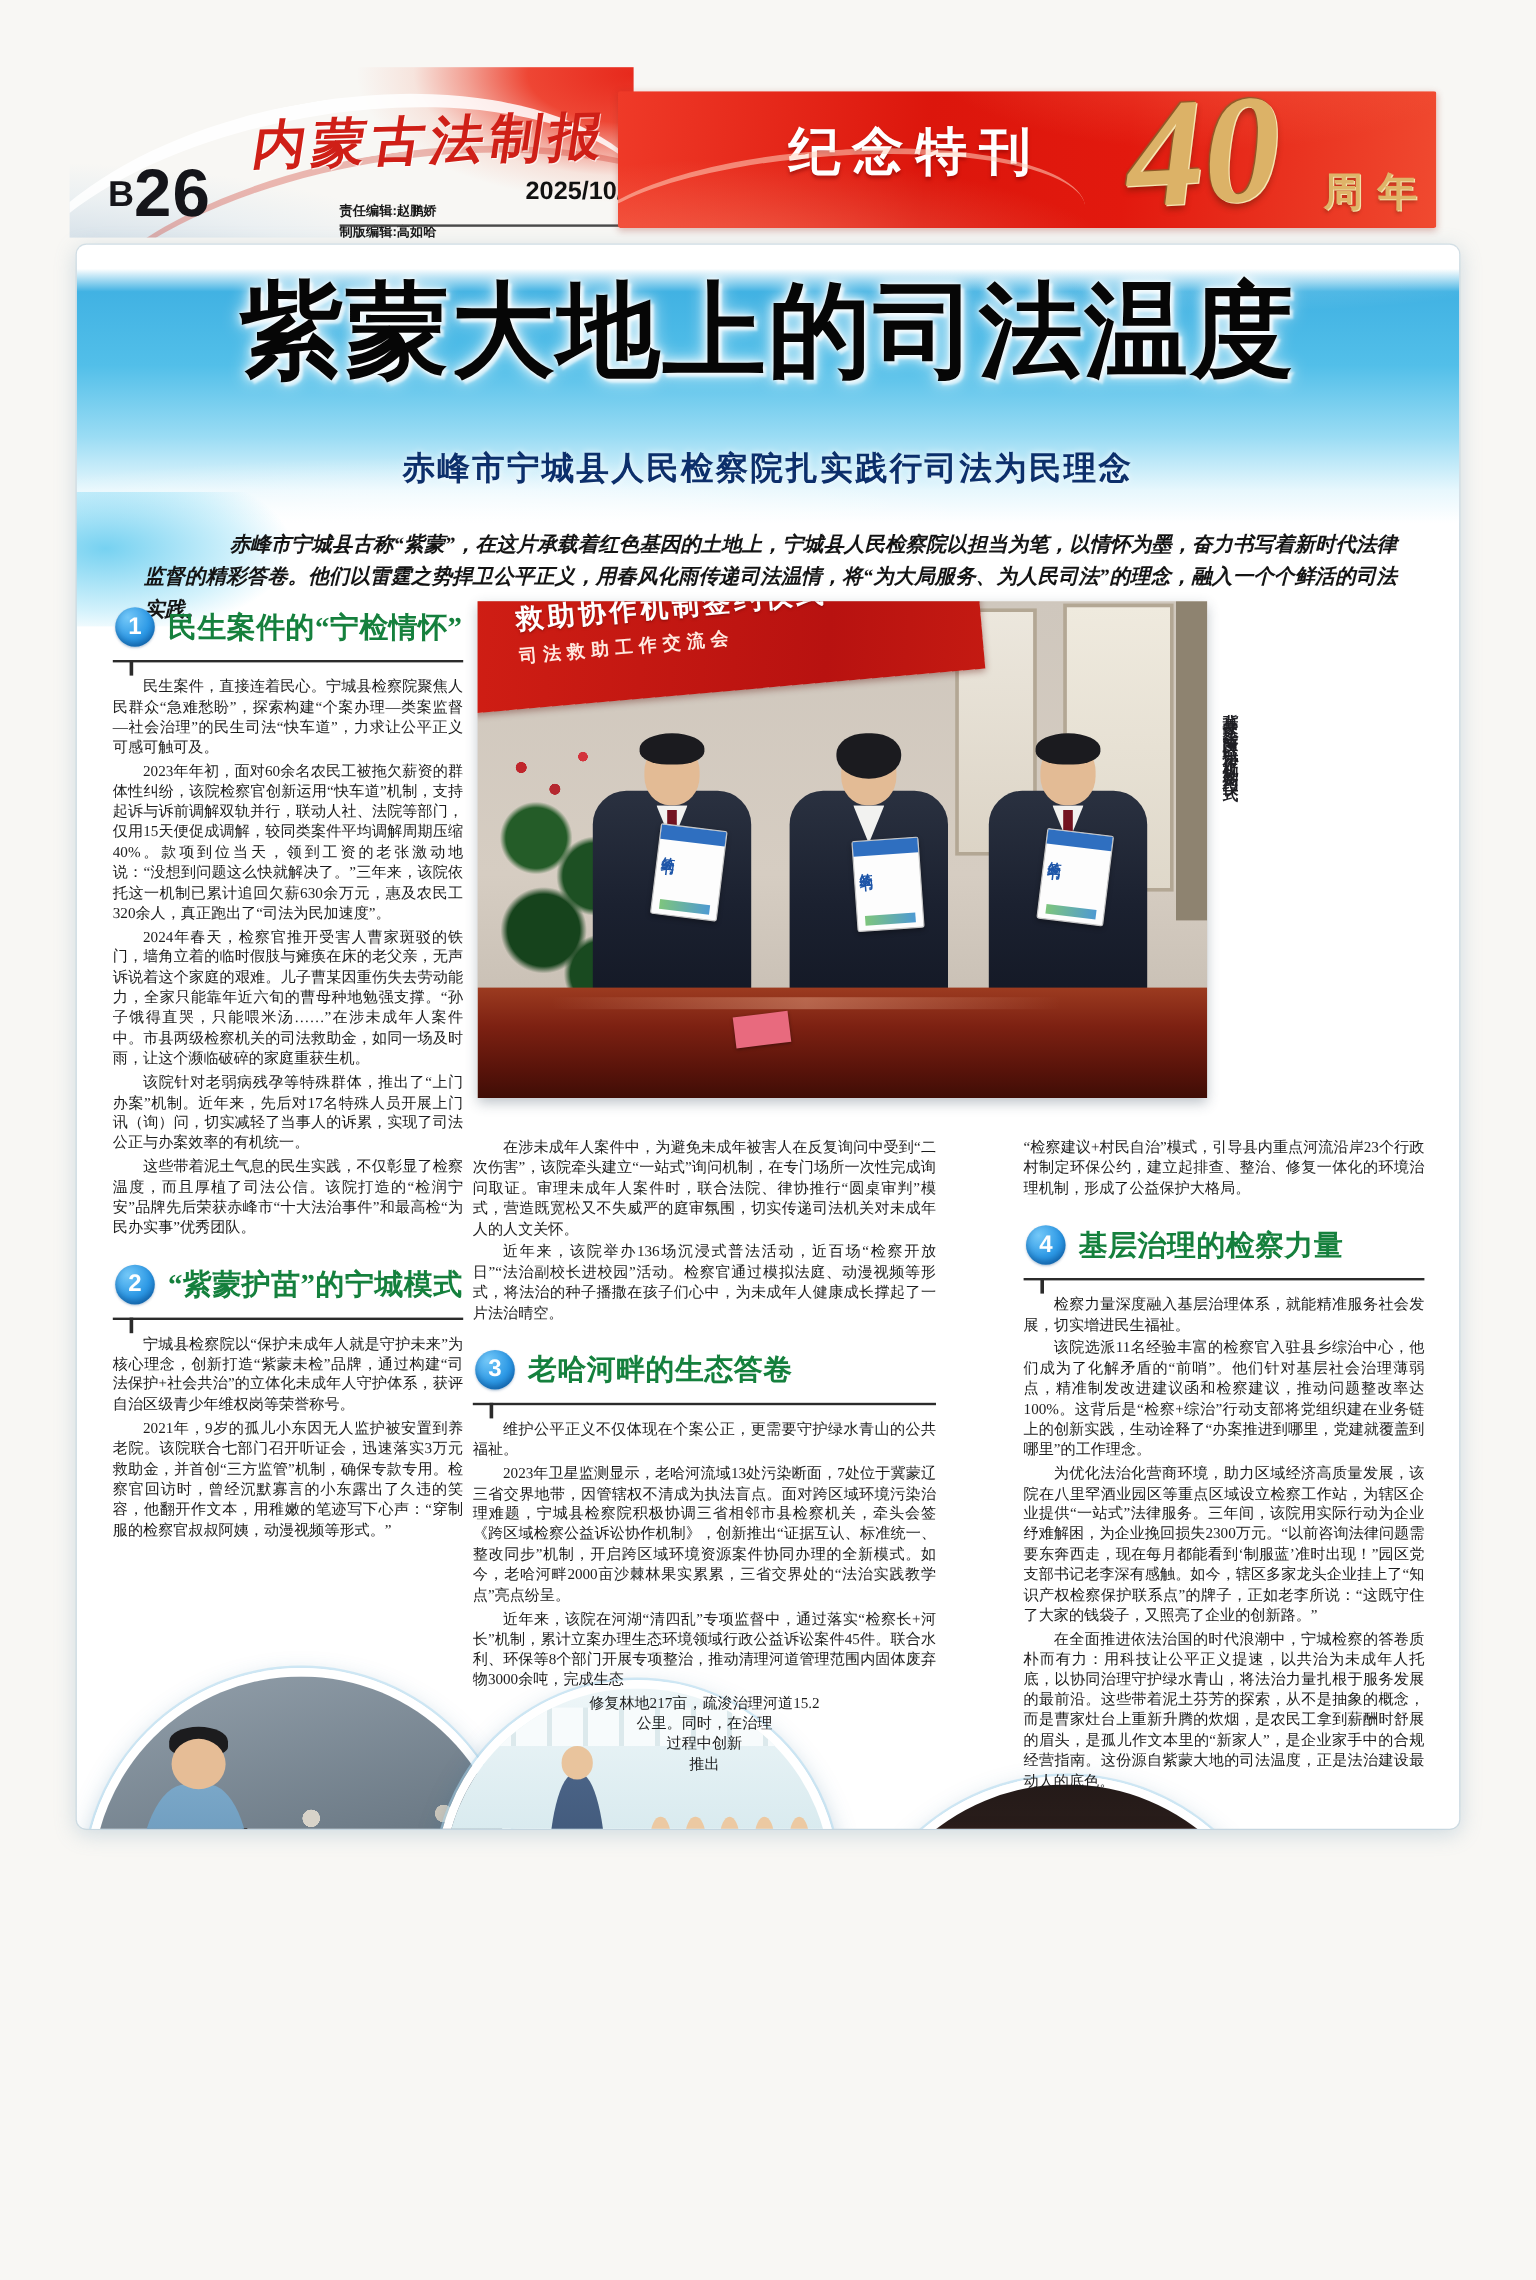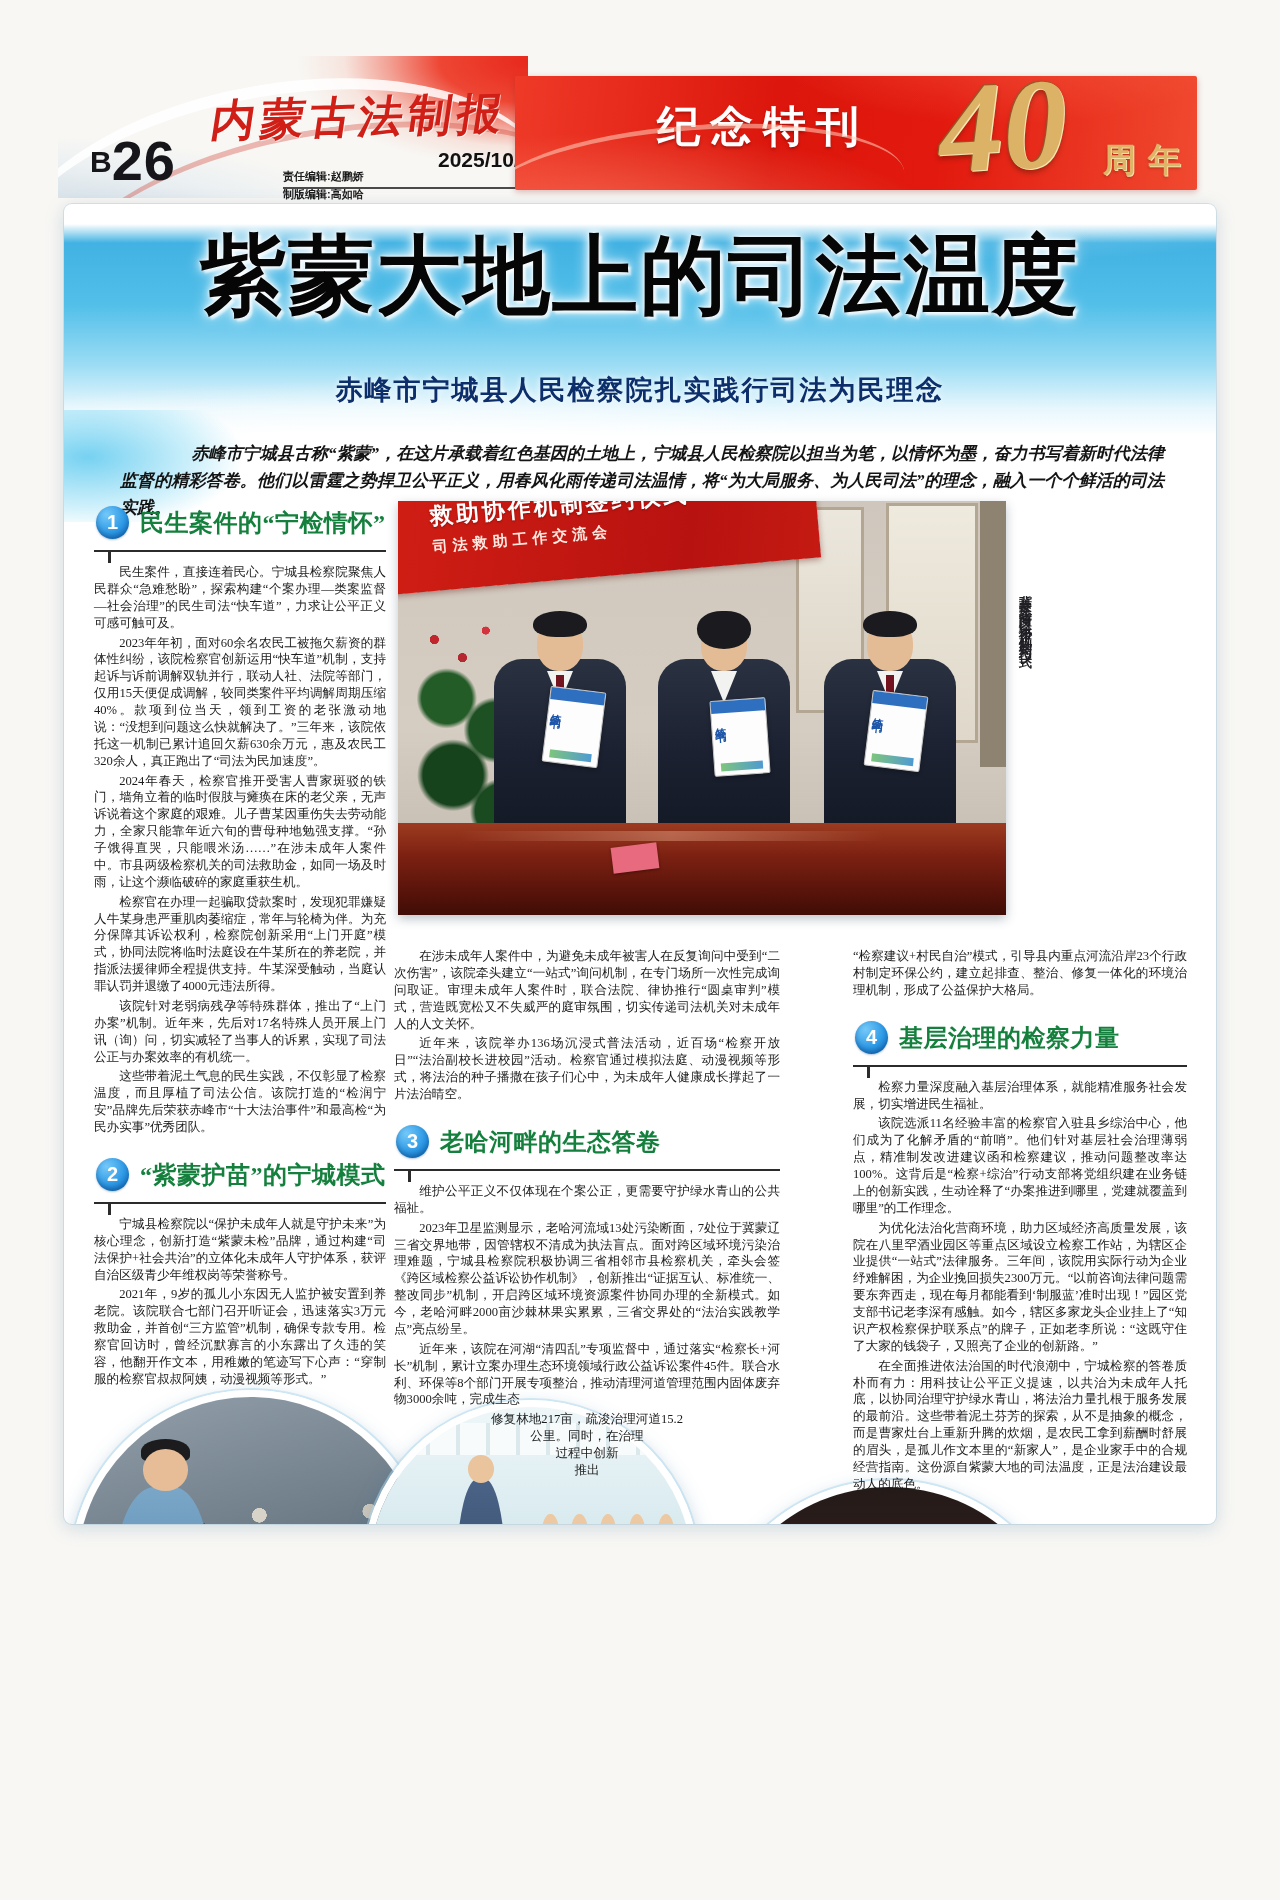--- a/index.html
+++ b/index.html
@@ -223,21 +223,20 @@
       <div class="ribbon rb2"></div>
     </div>
 
     <div class="col col1">
       <div class="sec-head">
         <span class="sec-num">1</span><span class="sec-title">民生案件的“宁检情怀”</span>
       </div>
       <p class="para">民生案件，直接连着民心。宁城县检察院聚焦人民群众“急难愁盼”，探索构建“个案办理—类案监督—社会治理”的民生司法“快车道”，力求让公平正义可感可触可及。</p>
       <p class="para">2023年年初，面对60余名农民工被拖欠薪资的群体性纠纷，该院检察官创新运用“快车道”机制，支持起诉与诉前调解双轨并行，联动人社、法院等部门，仅用15天便促成调解，较同类案件平均调解周期压缩40%。款项到位当天，领到工资的老张激动地说：“没想到问题这么快就解决了。”三年来，该院依托这一机制已累计追回欠薪630余万元，惠及农民工320余人，真正跑出了“司法为民加速度”。</p>
       <p class="para">2024年春天，检察官推开受害人曹家斑驳的铁门，墙角立着的临时假肢与瘫痪在床的老父亲，无声诉说着这个家庭的艰难。儿子曹某因重伤失去劳动能力，全家只能靠年近六旬的曹母种地勉强支撑。“孙子饿得直哭，只能喂米汤……”在涉未成年人案件中。市县两级检察机关的司法救助金，如同一场及时雨，让这个濒临破碎的家庭重获生机。</p>
-      <p class="para">检察官在办理一起骗取贷款案时，发现犯罪嫌疑人牛某身患严重肌肉萎缩症，常年与轮椅为伴。为充分保障其诉讼权利，检察院创新采用“上门开庭”模式，协同法院将临时法庭设在牛某所在的养老院，并指派法援律师全程提供支持。牛某深受触动，当庭认罪认罚并退缴了4000元违法所得。</p>
       <p class="para">该院针对老弱病残孕等特殊群体，推出了“上门办案”机制。近年来，先后对17名特殊人员开展上门讯（询）问，切实减轻了当事人的诉累，实现了司法公正与办案效率的有机统一。</p>
       <p class="para">这些带着泥土气息的民生实践，不仅彰显了检察温度，而且厚植了司法公信。该院打造的“检润宁安”品牌先后荣获赤峰市“十大法治事件”和最高检“为民办实事”优秀团队。</p>
       <div class="sec-head mt">
         <span class="sec-num">2</span><span class="sec-title">“紫蒙护苗”的宁城模式</span>
       </div>
       <p class="para">宁城县检察院以“保护未成年人就是守护未来”为核心理念，创新打造“紫蒙未检”品牌，通过构建“司法保护+社会共治”的立体化未成年人守护体系，获评自治区级青少年维权岗等荣誉称号。</p>
       <p class="para">2021年，9岁的孤儿小东因无人监护被安置到养老院。该院联合七部门召开听证会，迅速落实3万元救助金，并首创“三方监管”机制，确保专款专用。检察官回访时，曾经沉默寡言的小东露出了久违的笑容，他翻开作文本，用稚嫩的笔迹写下心声：“穿制服的检察官叔叔阿姨，动漫视频等形式。”</p>
     </div>
 
     <div class="col col2">

